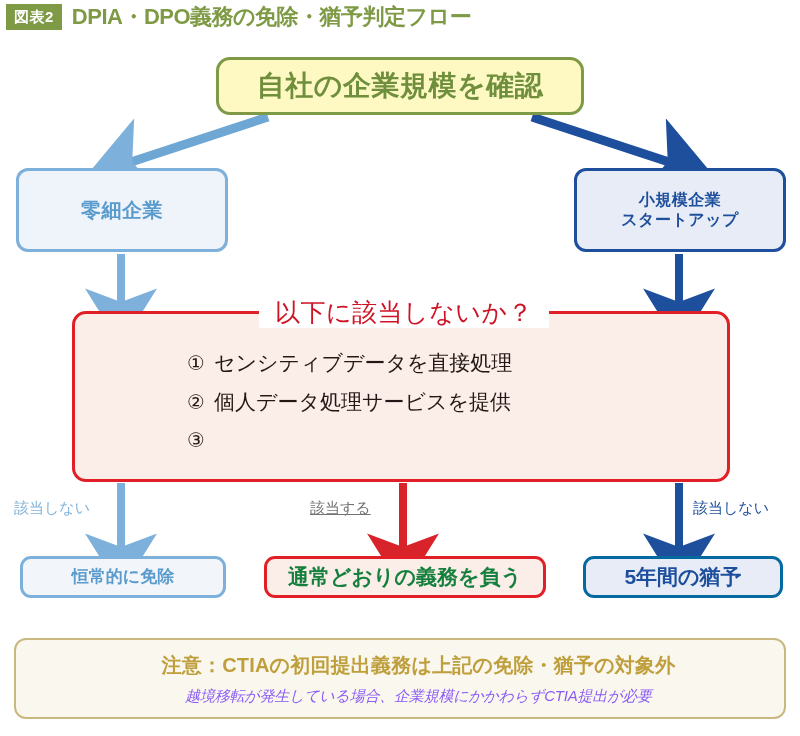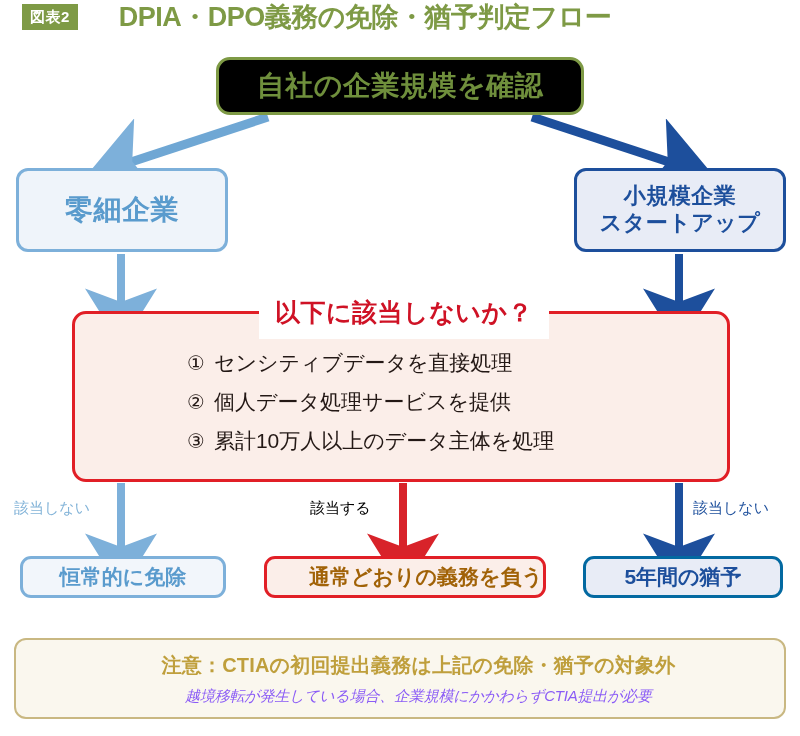--- a/index.html
+++ b/index.html
@@ -16,43 +16,43 @@
     position: relative;
     width: 800px;
     height: 736px;
     overflow: hidden;
     background: #ffffff;
   }
 
   
   .header {
     position: absolute;
-    left: 16px;
+    left: 0;
     top: 0;
     width: 780px;
     height: 34px;
     display: flex;
     align-items: center;
-    gap: 41px;
   }
   .badge {
     background: #7e9a45;
     color: #ffffff;
     font-size: 15px;
     font-weight: bold;
     line-height: 1;
     padding: 5px 8px 6px 8px;
     letter-spacing: 0.5px;
     margin-left: 6px;
     white-space: nowrap;
   }
   .fig-title {
     color: #7e9a45;
-    font-size: 27px;
+    font-size: 22px;
     font-weight: bold;
+    margin-left: 10px;
     letter-spacing: -0.5px;
     white-space: nowrap;
   }
 
   
   .connectors {
     position: absolute;
     left: 0;
     top: 0;
     width: 800px;
@@ -75,50 +75,50 @@
     z-index: 3;
   }
 
   
   .node-start {
     left: 216px;
     top: 57px;
     width: 368px;
     height: 58px;
     border: 3px solid #7e9a45;
-    background: #000000;
+    background: #fef9c3;
     color: #6f8f3c;
     font-size: 28px;
     border-radius: 14px;
     letter-spacing: 0.5px;
   }
 
   
   .node-micro {
     left: 16px;
     top: 168px;
     width: 212px;
     height: 84px;
     border: 3px solid #7db0da;
     background: #eff4fa;
     color: #5a9bcd;
-    font-size: 28px;
+    font-size: 20px;
     letter-spacing: 0.5px;
   }
 
   
   .node-small {
     left: 574px;
     top: 168px;
     width: 212px;
     height: 84px;
     border: 3px solid #1d4f9c;
     background: #e8ecf6;
     color: #1d4f9c;
-    font-size: 22px;
+    font-size: 16px;
     letter-spacing: 0.5px;
   }
 
   
   .panel-red {
     position: absolute;
     left: 72px;
     top: 311px;
     width: 658px;
     height: 171px;
@@ -134,23 +134,23 @@
     top: -20px;
     width: 658px;
     text-align: center;
     z-index: 4;
   }
   .panel-red-title span {
     display: inline-block;
     background: #ffffff;
     color: #cf1225;
     font-size: 25px;
-    font-weight: bold;
-    line-height: 1;
-    padding: 6px 16px 14px 16px;
+    font-weight: normal;
+    line-height: 1;
+    padding: 6px 16px 3px 16px;
     letter-spacing: 0.5px;
   }
   .panel-list {
     position: absolute;
     left: 0;
     top: 38px;
     width: 658px;
     padding-left: 112px;
     box-sizing: border-box;
   }
@@ -171,46 +171,45 @@
   
   .edge-label {
     position: absolute;
     font-size: 15px;
     font-weight: normal;
     line-height: 1;
     white-space: nowrap;
     z-index: 3;
   }
   .edge-label-left   { left: 14px;  top: 500px; color: #82b3d8; }
-  .edge-label-center { left: 310px; top: 500px; color: #000000; }
+  .edge-label-center { left: 310px; top: 500px; color: #737373; text-decoration: underline; }
   .edge-label-right  { left: 693px; top: 500px; color: #1d4f9c; }
 
   
   .node-out-exempt {
     left: 20px;
     top: 556px;
     width: 206px;
     height: 42px;
     border: 3px solid #7db0da;
     background: #f2f6fb;
     color: #5a9bcd;
-    font-size: 21px;
+    font-size: 17px;
     border-radius: 11px;
   }
   .node-out-normal {
     left: 264px;
     top: 556px;
     width: 282px;
     height: 42px;
     border: 3px solid #e11f26;
     background: #fbeee9;
-    color: #a16207;
+    color: #15803d;
     font-size: 21px;
     border-radius: 11px;
-    align-items: flex-end;
   }
   .node-out-grace {
     left: 583px;
     top: 556px;
     width: 200px;
     height: 42px;
     border: 3px solid #0369a1;
     background: #e8ecf6;
     color: #1d4f9c;
     font-size: 21px;
@@ -312,21 +311,20 @@
       <div class="panel-list-item">
         <span class="panel-list-num">①</span>
         <span>センシティブデータを直接処理</span>
       </div>
       <div class="panel-list-item">
         <span class="panel-list-num">②</span>
         <span>個人データ処理サービスを提供</span>
       </div>
       <div class="panel-list-item">
         <span class="panel-list-num">③</span>
-        <span>累計10万人以上のデータ主体を処理</span>
       </div>
     </div>
   </div>
 
   <div class="edge-label edge-label-left">該当しない</div>
   <div class="edge-label edge-label-center">該当する</div>
   <div class="edge-label edge-label-right">該当しない</div>
 
   <div class="node node-out-exempt">
     <span>恒常的に免除</span>

